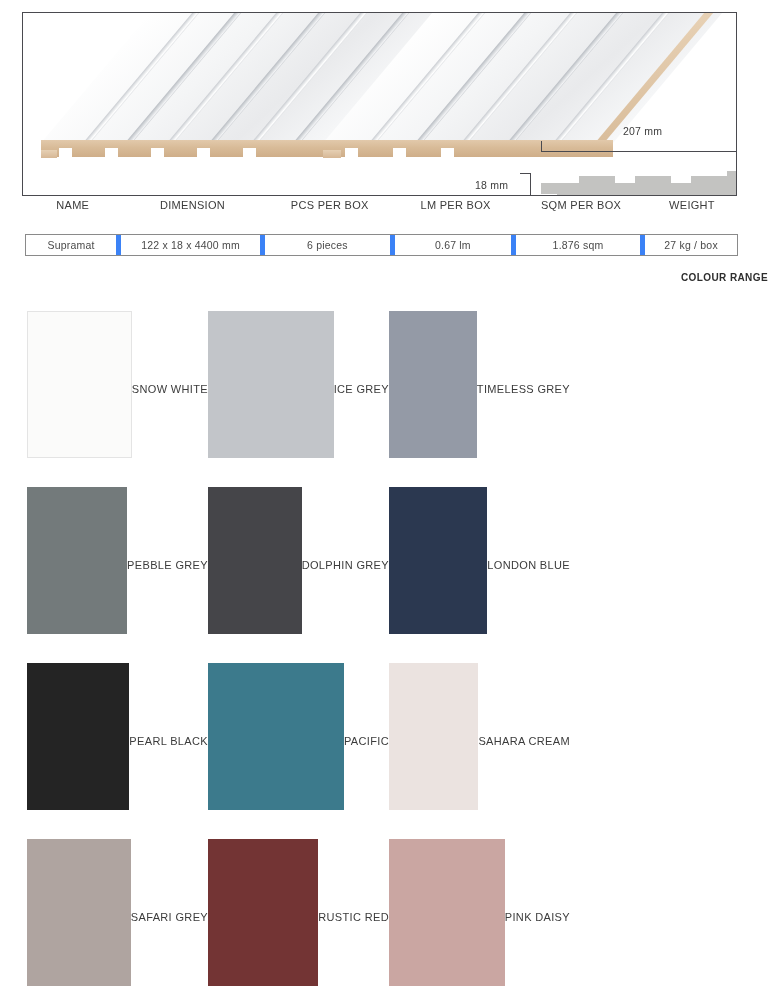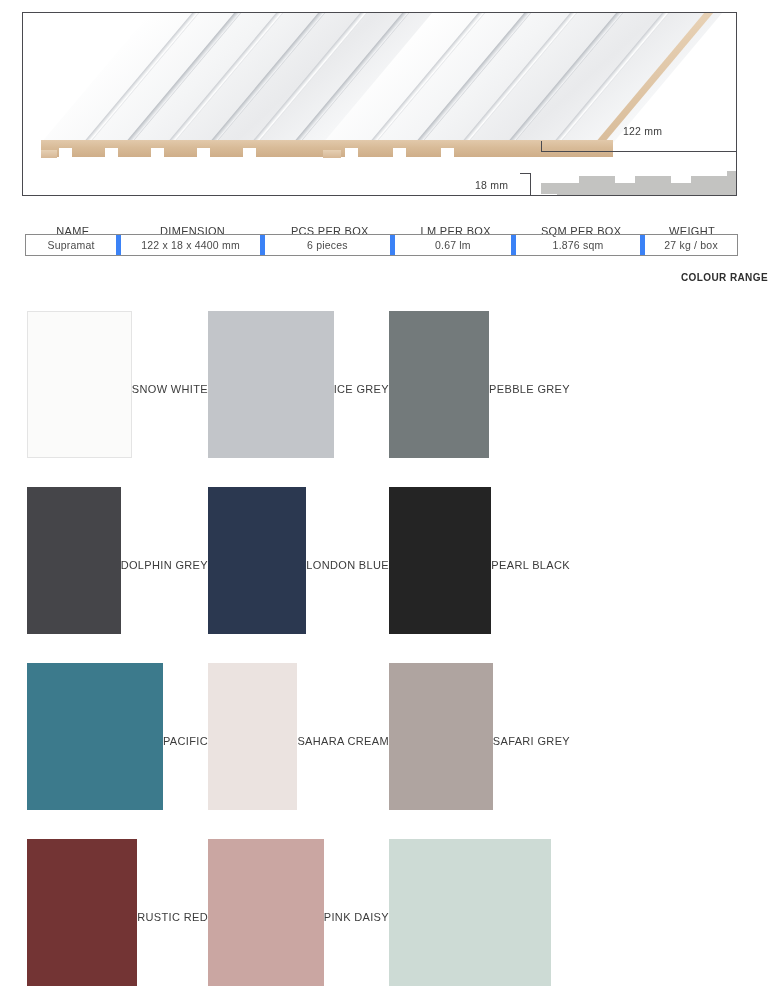--- a/index.html
+++ b/index.html
@@ -145,24 +145,23 @@
   .profile i {
     position: absolute;
     background: #c3c3c1;
     display: block;
   }
 
   
   .spec-head {
     position: absolute;
     left: 25px;
-    top: 225px;
+    top: 199px;
     width: 713px;
     display: flex;
-    justify-content: flex-end;
   }
   .spec-head div {
     text-align: center;
     font-size: 11px;
     letter-spacing: 0.3px;
     color: #3b3b3b;
   }
 
   .spec-row {
     position: absolute;
@@ -268,21 +267,21 @@
       <div class="groove" style="left:230px;"></div>
       <div class="side-strip" style="left:272px;"></div>
       <div class="slab-edge"></div>
       <div class="edge-notch" style="left:22px;"></div>
       <div class="edge-notch" style="left:70px;"></div>
       <div class="edge-notch" style="left:118px;"></div>
       <div class="edge-tongue" style="left:0px; width:18px;"></div>
     </div>
   </div>
 
-  <div class="dim-label dim-122">122 mm</div>
+  <div class="dim-label dim-122">207 mm</div>
   <div class="bracket-h"></div>
 
   <div class="dim-label dim-18">18 mm</div>
   <div class="bracket-v"></div>
 
   <div class="profile">
     <i style="left:0px;   top:12px; width:204px; height:11px;"></i>
     <i style="left:16px;  top:23px; width:188px; height:9px;"></i>
     <i style="left:38px;  top:5px;  width:36px;  height:8px;"></i>
     <i style="left:94px;  top:5px;  width:36px;  height:8px;"></i>
@@ -315,20 +314,24 @@
 <div class="swatch-grid" id="swatch-grid">
     <div class="swatch-cell">
       <div class="swatch-chip bordered" style="background: rgb(251, 251, 250);"></div>
       <div class="swatch-name">SNOW WHITE</div>
     </div>
     <div class="swatch-cell">
       <div class="swatch-chip" style="background: rgb(194, 197, 201);"></div>
       <div class="swatch-name">ICE GREY</div>
     </div>
     <div class="swatch-cell">
+      <div class="swatch-chip" style="background: rgb(148, 154, 166);"></div>
+      <div class="swatch-name">TIMELESS GREY</div>
+    </div>
+    <div class="swatch-cell">
       <div class="swatch-chip" style="background: rgb(115, 122, 123);"></div>
       <div class="swatch-name">PEBBLE GREY</div>
     </div>
     <div class="swatch-cell">
       <div class="swatch-chip" style="background: rgb(69, 69, 73);"></div>
       <div class="swatch-name">DOLPHIN GREY</div>
     </div>
     <div class="swatch-cell">
       <div class="swatch-chip" style="background: rgb(43, 56, 80);"></div>
       <div class="swatch-name">LONDON BLUE</div>

